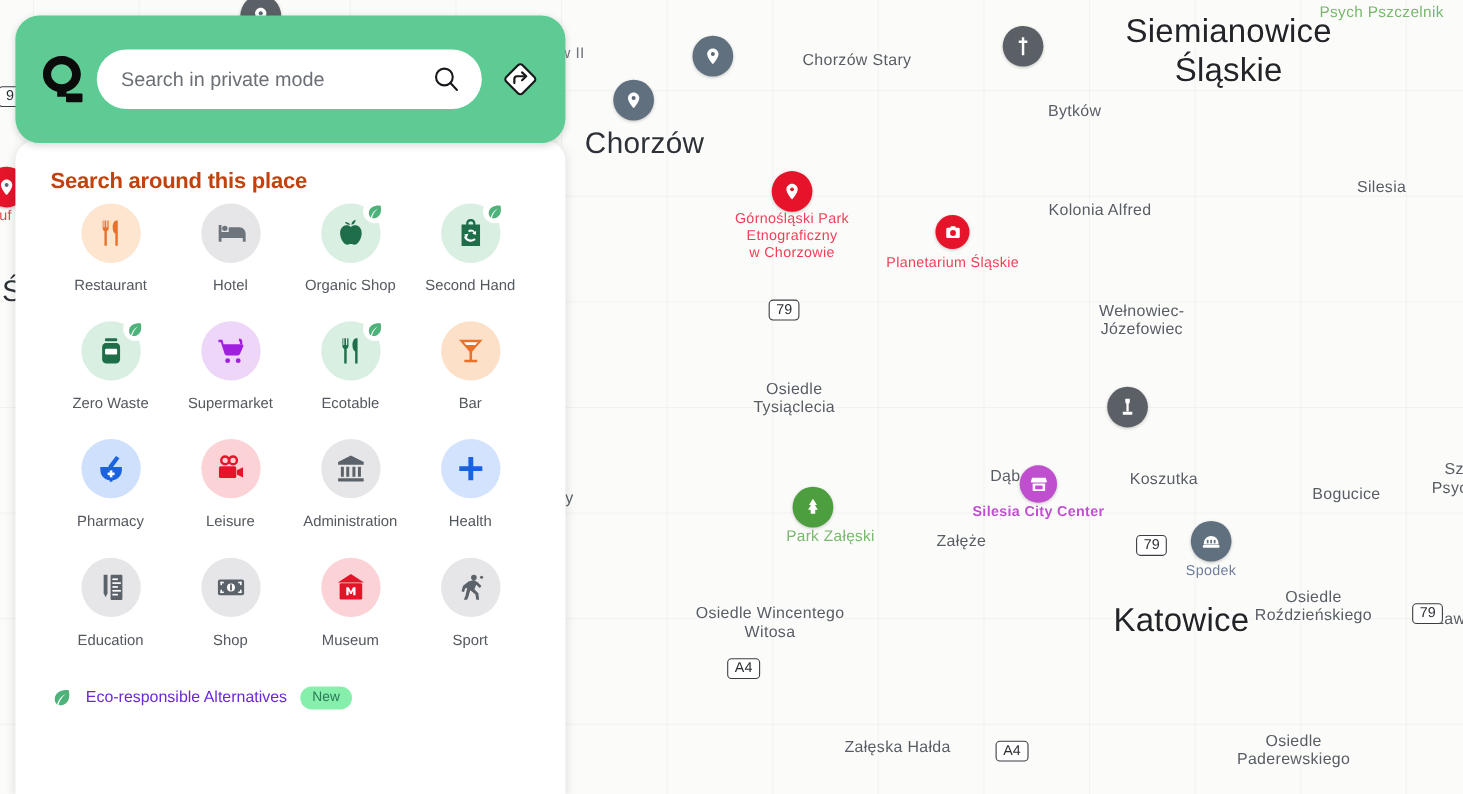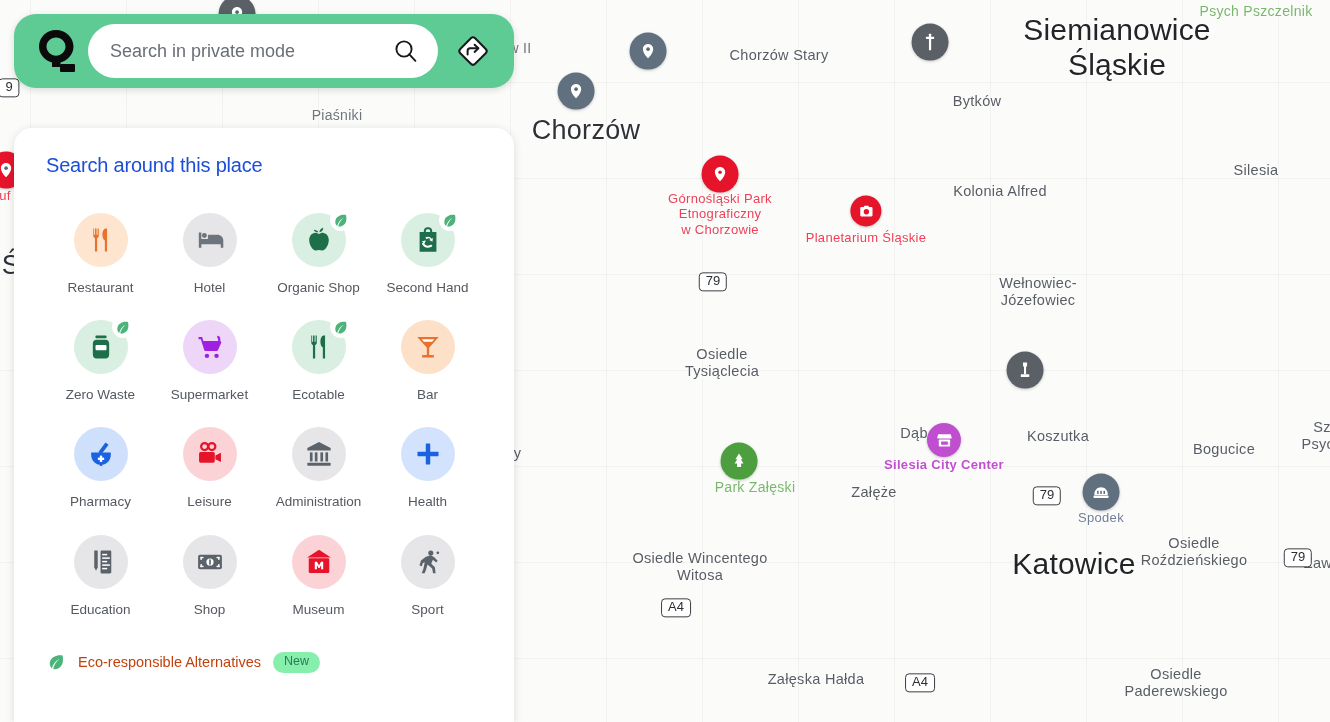--- a/index.html
+++ b/index.html
@@ -64,21 +64,21 @@
     display: flex; align-items: center; justify-content: center;
     color: #fff;
     box-shadow: 0 1px 3px rgba(0,0,0,0.22);
   }
   .pin svg { display: block; }
 
   
   #search-bar {
     position: absolute;
     left: 14px; top: 14px;
-    width: 500px; height: 74px;
+    width: 500px; height: 116px;
     background: #5ECB94;
     border-radius: 22px;
     display: flex; align-items: center;
     padding: 0 18px;
     box-shadow: 0 2px 7px rgba(0,0,0,0.14);
     z-index: 30;
   }
   #brand-logo {
     width: 50px; height: 52px;
     display: flex; align-items: center; justify-content: center;
@@ -123,24 +123,24 @@
     width: 500px; height: 594px;
     background: #fff;
     border-radius: 18px 18px 0 0;
     box-shadow: 0 2px 10px rgba(0,0,0,0.13);
     z-index: 25;
     padding: 26px 32px 0 32px;
     overflow: hidden;
   }
   #panel-title {
     font-size: 20px;
-    font-weight: normal;
-    color: #1d4ed8;
+    font-weight: bold;
+    color: #c2410c;
     letter-spacing: -0.2px;
-    margin-bottom: 36px;
+    margin-bottom: 8px;
   }
   #category-grid {
     display: grid;
     grid-template-columns: repeat(4, 1fr);
     row-gap: 24px;
   }
   .cat-item {
     display: flex; flex-direction: column; align-items: center;
     cursor: pointer;
   }
@@ -174,21 +174,21 @@
     margin-top: 34px;
     display: flex; align-items: center;
     gap: 12px;
   }
   #eco-footer-leaf {
     width: 20px; height: 20px;
     display: flex; align-items: center; justify-content: center;
   }
   #eco-footer-label {
     font-size: 14.5px;
-    color: #c2410c;
+    color: #6d28d9;
   }
   #eco-new-badge {
     background: #86efac;
     color: #2a7a55;
     font-size: 12.5px;
     border-radius: 11px;
     padding: 3px 11px 4px;
     line-height: 1.1;
   }
 </style>

